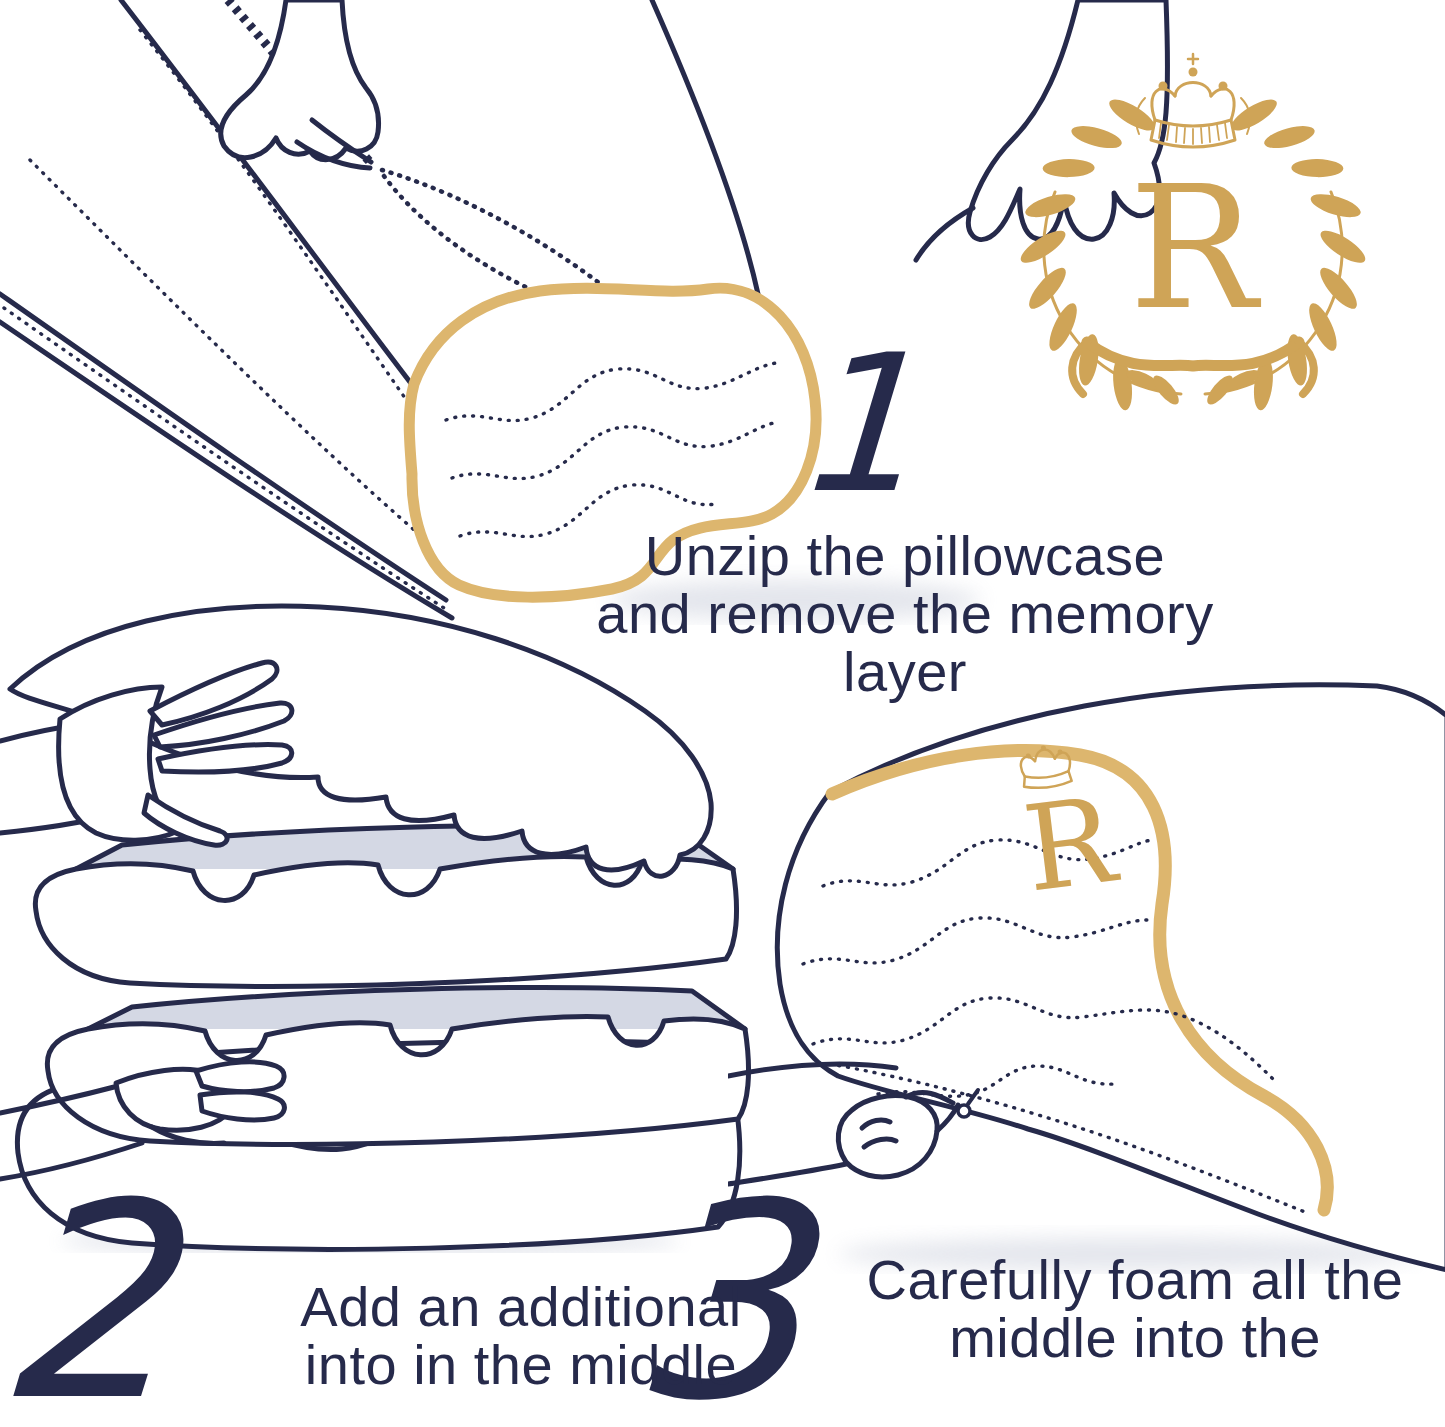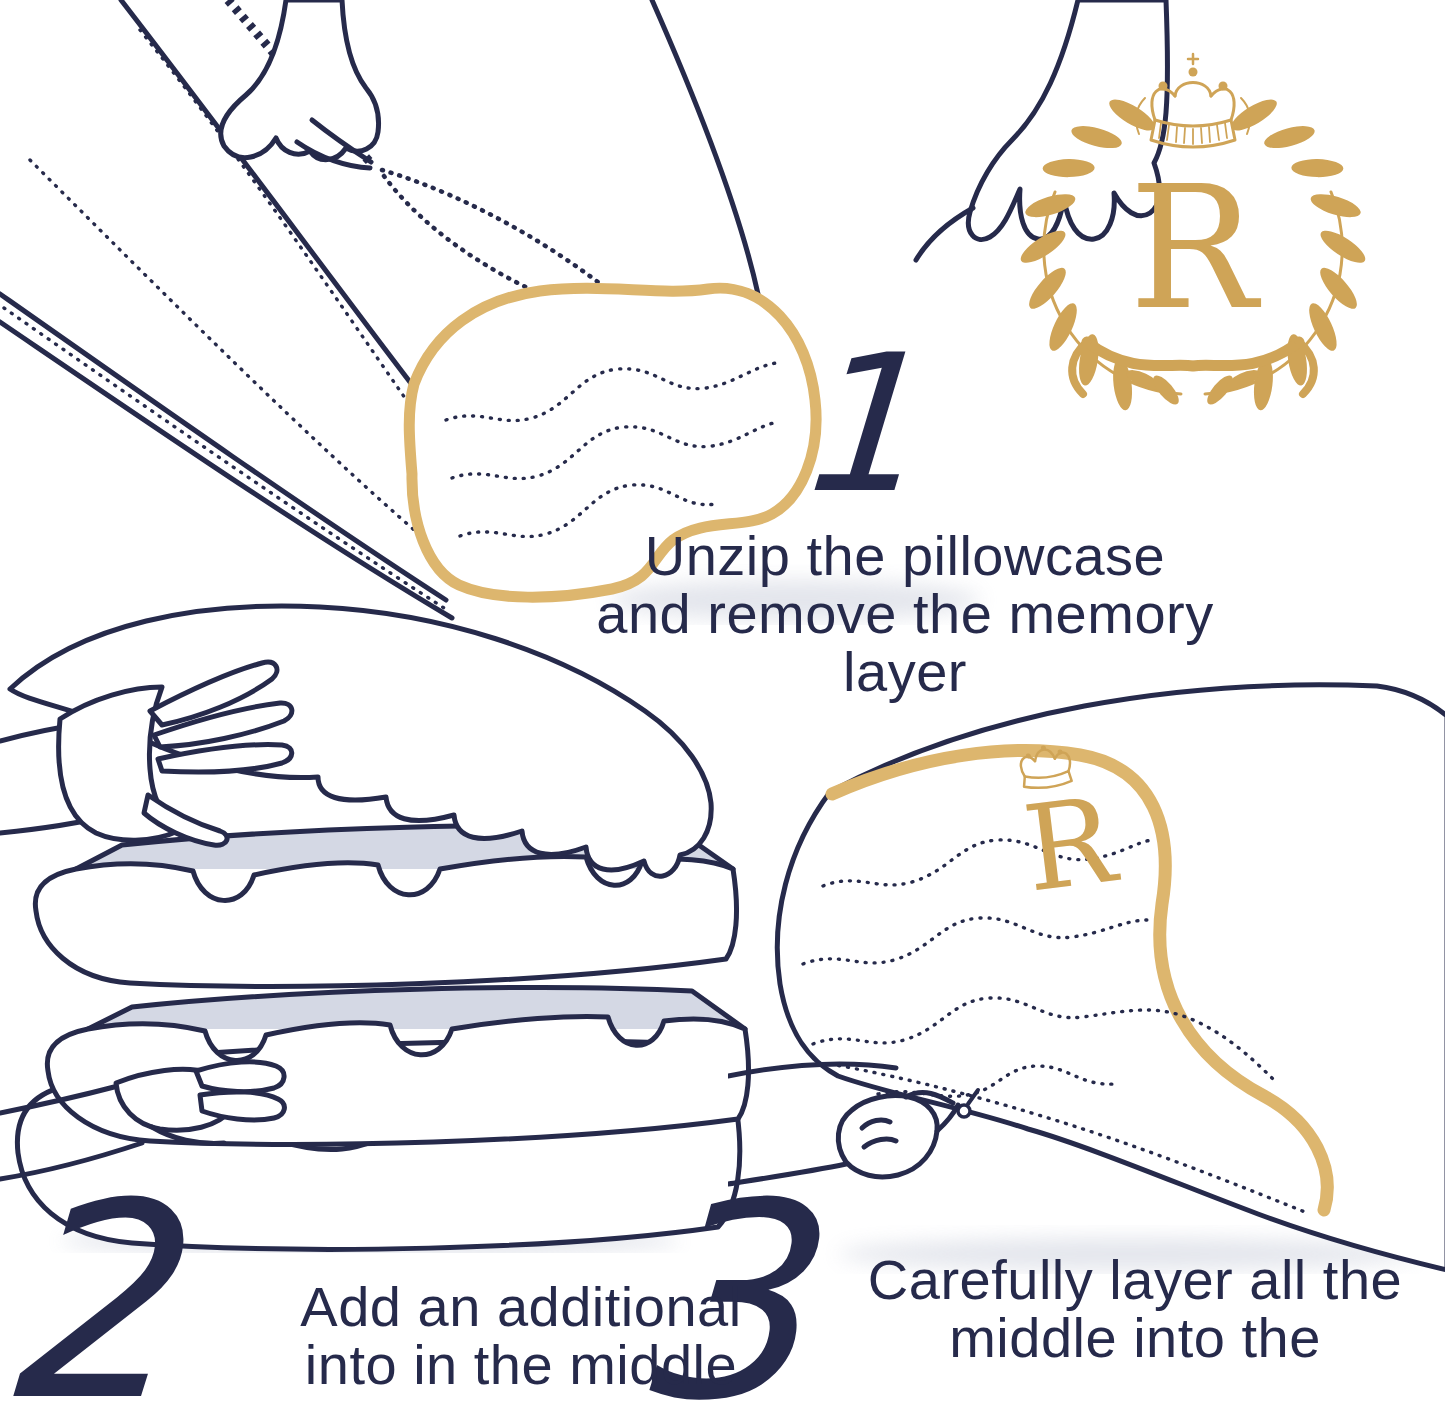--- a/index.html
+++ b/index.html
@@ -274,17 +274,17 @@
   <div class="cap" id="cap1">
     <div>Unzip the pillowcase</div>
     <div>and remove the memory</div>
     <div>layer</div>
   </div>
   <div class="cap" id="cap2">
     <div>Add an additional</div>
     <div>into in the middle</div>
   </div>
   <div class="cap" id="cap3">
-    <div>Carefully layer all the</div>
+    <div>Carefully foam all the</div>
     <div>middle into the</div>
   </div>
 
 </div>
 
 </body></html>

